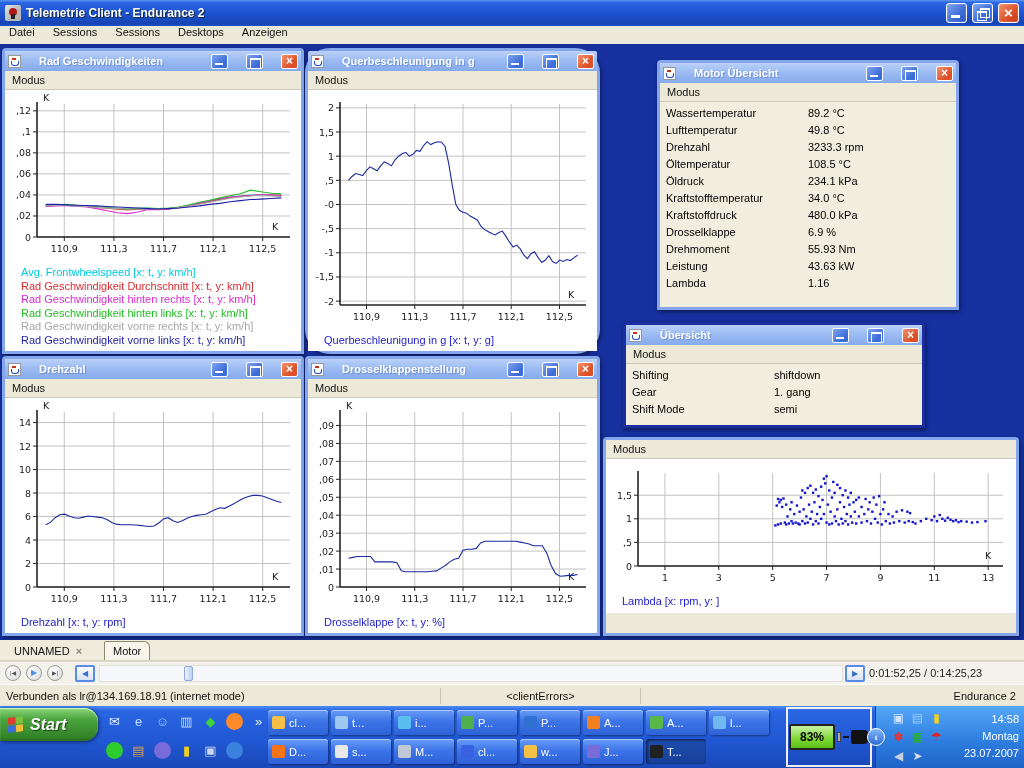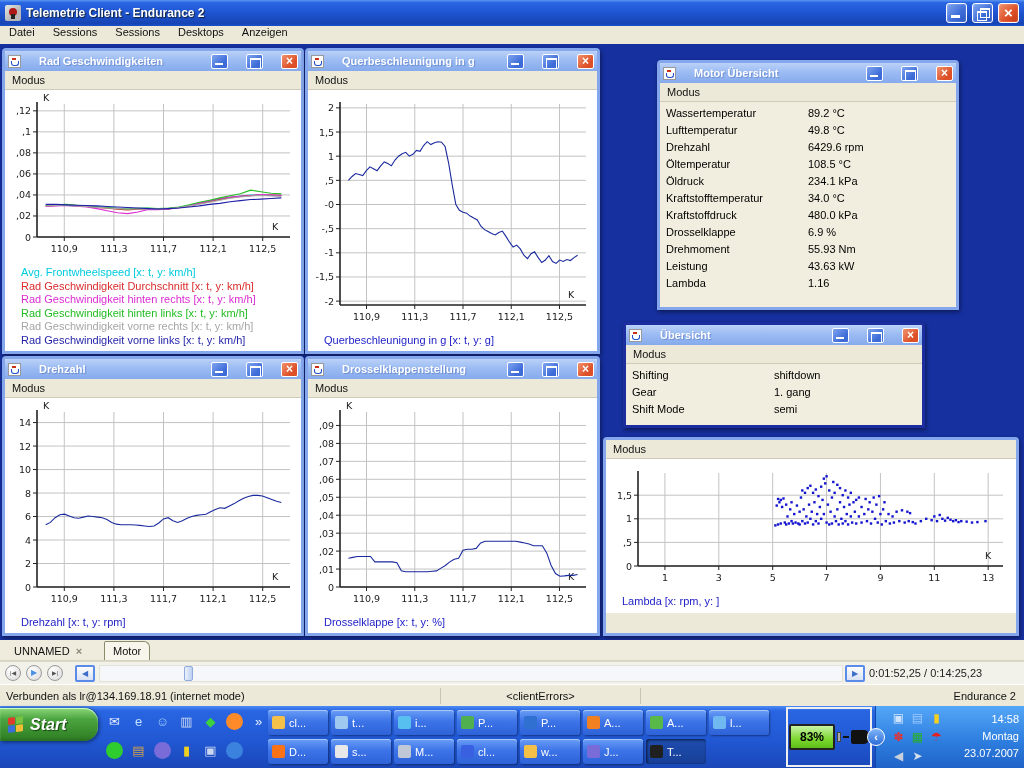--- a/index.html
+++ b/index.html
@@ -208,21 +208,21 @@
             <div class="legend-line" style="color: rgb(0, 203, 222);">Avg. Frontwheelspeed [x: t, y: km/h]</div>
             <div class="legend-line" style="color: rgb(219, 43, 43);">Rad Geschwindigkeit Durchschnitt [x: t, y: km/h]</div>
             <div class="legend-line" style="color: rgb(219, 43, 210);">Rad Geschwindigkeit hinten rechts [x: t, y: km/h]</div>
             <div class="legend-line" style="color: rgb(34, 189, 34);">Rad Geschwindigkeit hinten links [x: t, y: km/h]</div>
             <div class="legend-line" style="color: rgb(166, 166, 166);">Rad Geschwindigkeit vorne rechts [x: t, y: km/h]</div>
             <div class="legend-line" style="color: rgb(31, 31, 168);">Rad Geschwindigkeit vorne links [x: t, y: km/h]</div>
           </div>
       </div>
     </div>
 
-    <div class="window" style="left:305px;top:4px;width:295px;height:306px;">
+    <div class="window" style="left:305px;top:4px;width:295px;height:306px;border-radius:25px;">
       <div class="titlebar">
         <span class="java-icon"></span>
         <span class="win-title">Querbeschleunigung in g</span>
         <span class="wbtn min"></span>
         <span class="wbtn max"></span>
         <span class="wbtn close"></span>
       </div>
       <div class="modusbar">
           <span>Modus</span>
         </div>
@@ -296,21 +296,21 @@
           <div class="kvrow">
             <span class="kvlabel">Wassertemperatur</span>
             <span class="kvvalue">89.2 °C</span>
           </div>
           <div class="kvrow">
             <span class="kvlabel">Lufttemperatur</span>
             <span class="kvvalue">49.8 °C</span>
           </div>
           <div class="kvrow">
             <span class="kvlabel">Drehzahl</span>
-            <span class="kvvalue">6429.6 rpm</span>
+            <span class="kvvalue">3233.3 rpm</span>
           </div>
           <div class="kvrow">
             <span class="kvlabel">Öltemperatur</span>
             <span class="kvvalue">108.5 °C</span>
           </div>
           <div class="kvrow">
             <span class="kvlabel">Öldruck</span>
             <span class="kvvalue">234.1 kPa</span>
           </div>
           <div class="kvrow">

